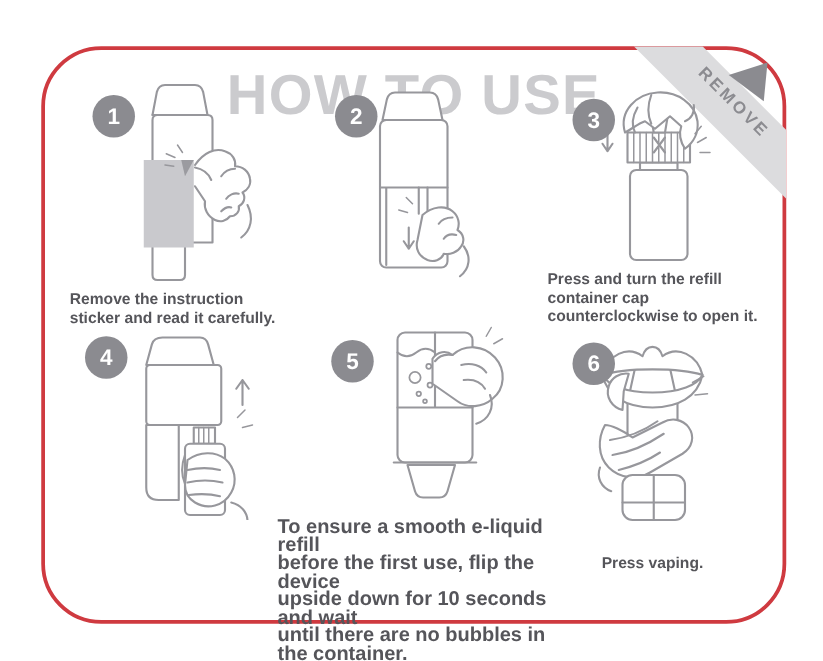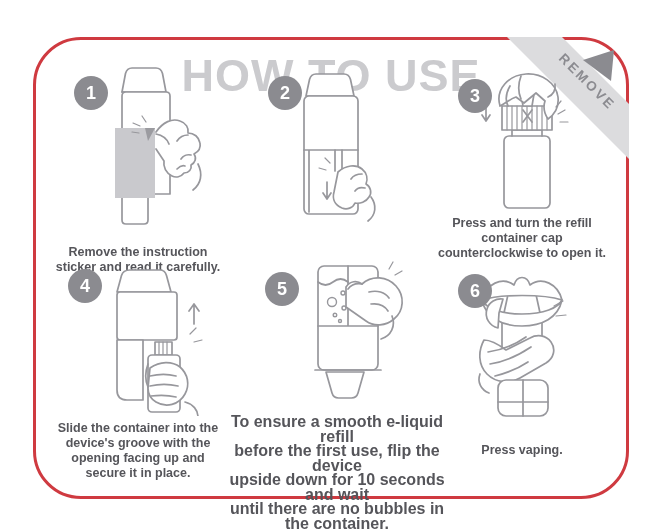--- a/index.html
+++ b/index.html
@@ -8,21 +8,21 @@
   .card-frame{position:absolute;left:33px;top:37px;width:590px;height:456px;
         border:3px solid #cf3a40;border-radius:48px;background:#fff;z-index:0;}
   .ribbon-clip{position:absolute;left:33px;top:37px;width:596px;height:462px;
         border-radius:48px;overflow:hidden;z-index:1;pointer-events:none;}
   .title{position:absolute;left:33px;top:50px;width:596px;text-align:center;z-index:0;
         font-size:45px;font-weight:bold;color:#cbcbce;letter-spacing:1px;white-space:nowrap;}
   .step{position:absolute;display:flex;flex-direction:column;align-items:center;z-index:2;}
   .badge{position:absolute;width:34px;height:34px;border-radius:50%;background:#8b8b90;
         color:#fff;font-size:18px;font-weight:bold;display:flex;align-items:center;
         justify-content:center;z-index:3;}
-  .cap{white-space:pre-line;text-align:center;color:#55555a;font-weight:bold;
+  .cap{white-space:pre-line;color:#55555a;font-weight:bold;
         font-size:12.5px;line-height:15px;}
   .cap.small{font-size:16px;line-height:14.5px;}
   svg .ln{stroke:#97979c;stroke-width:1.7;fill:none;stroke-linecap:round;stroke-linejoin:round;}
   svg .lnw{stroke:#97979c;stroke-width:1.7;fill:#ffffff;stroke-linecap:round;stroke-linejoin:round;}
   svg .thin{stroke:#97979c;stroke-width:1.2;fill:none;stroke-linecap:round;}
   svg .gray{fill:#c9c9cd;stroke:none;}
   svg .dark{fill:#9b9ba0;stroke:none;}
   svg .bub{stroke:#97979c;stroke-width:1.4;fill:#fff;}
 </style>
 </head>
@@ -50,21 +50,21 @@
       <rect class="gray" x="77" y="66" width="40" height="70"></rect>
       <polygon class="dark" points="107,66 117,66 110,79"></polygon>
       <path class="thin" d="M108,60 l-4,-6 M102,64 l-7,-3 M101,71 l-7,-1"></path>
       <path class="lnw" d="M118,70 c7,-10 16,-14 24,-11 c6,2 9,7 8,12 c6,0 11,4 12,10 c1,5 -2,9 -6,11 c3,4 1,9 -3,11 c1,4 -2,8 -7,8 c-3,4 -8,5 -12,3 c-6,-3 -9,-9 -8,-15 l-8,-12"></path>
       <path class="ln" d="M118,72 c6,1 11,5 13,10"></path>
       <path class="ln" d="M150,73 c-5,0 -9,3 -11,6"></path>
       <path class="ln" d="M153,93 c-4,-1 -8,1 -10,4"></path>
       <path class="ln" d="M147,104 c-3,-1 -6,1 -8,3"></path>
       <path class="ln" d="M160,102 c5,10 3,20 -5,26"></path>
     </svg>
-    <div class="cap" style="margin-top:18px;">Remove the instruction
+    <div class="cap" style="margin-top:5px;">Remove the instruction
 sticker and read it carefully.</div>
   </div>
 
   <div class="step" style="left:234px;top:62px;width:192px;">
     <span class="badge" style="left:34px;top:14px;">2</span>
     <svg width="192" height="165" viewBox="0 0 192 165">
       <path class="lnw" d="M82,12 h28 q5,0 6.5,5.5 L120,34 H72 l3.5,-16.5 Q77,12 82,12 Z"></path>
       <rect class="lnw" x="70" y="34" width="54" height="118" rx="5"></rect>
       <path class="ln" d="M70,88 H124 M75,88 V150"></path>
       <path class="ln" d="M101,88 V109 M108,88 V109"></path>
@@ -105,24 +105,20 @@
       <rect class="lnw" x="117" y="78" width="17" height="13"></rect>
       <path class="thin" d="M121,78 v13 M125,78 v13 M129,78 v13"></path>
       <rect class="lnw" x="110" y="91" width="32" height="57" rx="4"></rect>
       <path class="lnw" d="M112,104 c10,-7 22,-7 30,-1 c8,7 10,18 5,27 c-6,11 -19,14 -29,8 c-5,-3 -8,-8 -8,-14 z"></path>
       <path class="ln" d="M112,112 c9,-2 18,-2 26,0 M112,122 c9,-2 19,-2 28,0 M113,132 c8,-1 17,-1 25,1"></path>
       <path class="ln" d="M110,100 c-3,8 -3,16 0,23"></path>
       <path class="ln" d="M147,138 c8,2 13,8 13,15"></path>
       <path class="ln" d="M156,60 V40 m0,0 l-5,7 m5,-7 l5,7"></path>
       <path class="thin" d="M152,70 l6,-6 M156,78 l8,-2"></path>
     </svg>
-    <div class="cap" style="margin-top:5px;">Slide the container into the
-device's groove with the
-opening facing up and
-secure it in place.</div>
   </div>
 
   <div class="step" style="left:222px;top:260px;width:230px;">
     <span class="badge" style="left:43px;top:12px;">5</span>
     <svg width="230" height="150" viewBox="0 0 230 150">
       <rect class="lnw" x="96" y="6" width="60" height="104" rx="6"></rect>
       <path class="ln" d="M126,6 V66 M96,66 H156"></path>
       <path class="ln" d="M96,22 c5,4 10,4 15,0 c5,-4 10,-4 15,0"></path>
       <circle class="bub" cx="110" cy="42" r="4.5"></circle>
       <circle class="bub" cx="121" cy="33" r="2"></circle>

